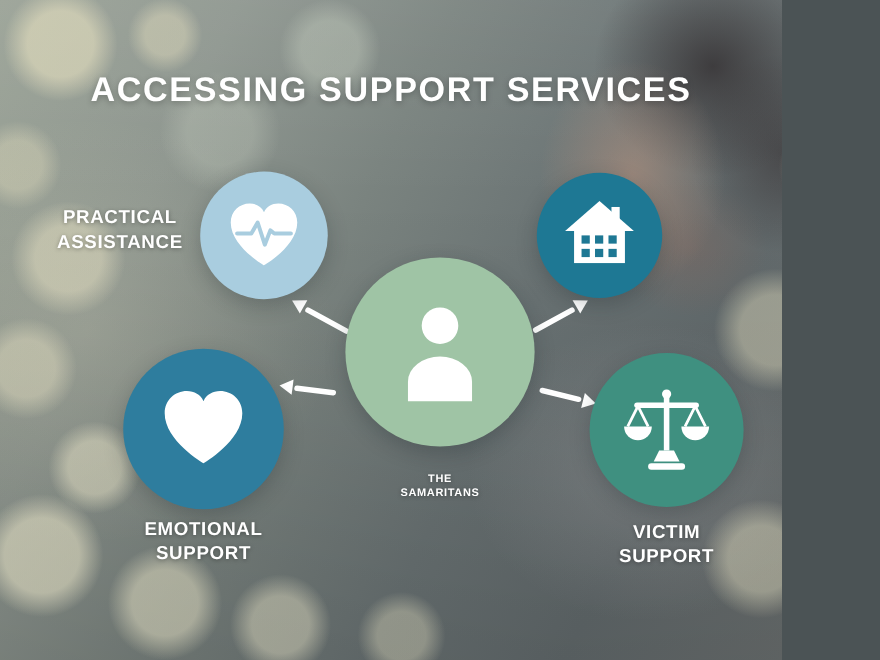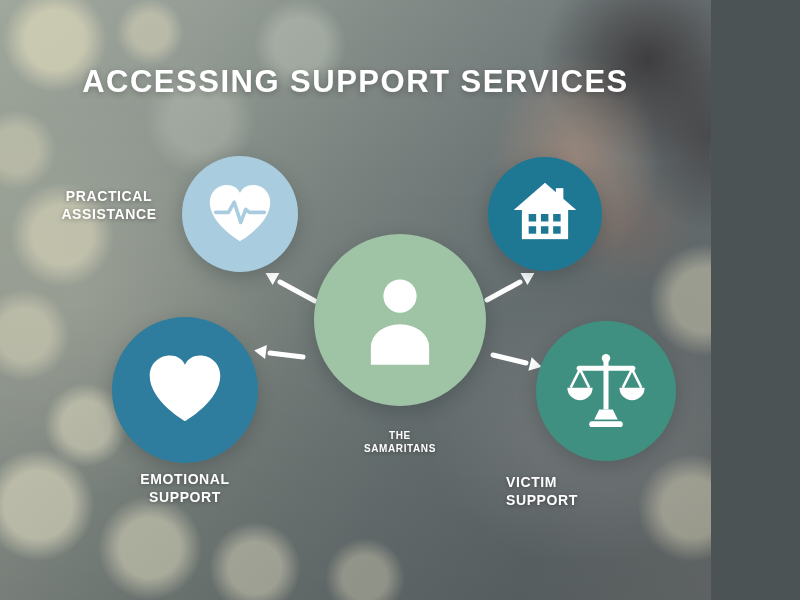--- a/index.html
+++ b/index.html
@@ -55,27 +55,27 @@
   }
   .c-center{left:314px;top:234px;width:172px;height:172px;}
   .c-pa{left:182px;top:156px;width:116px;height:116px;}
   .c-la{left:488px;top:157px;width:114px;height:114px;}
   .c-es{left:112px;top:317px;width:146px;height:146px;}
   .c-vs{left:536px;top:321px;width:140px;height:140px;}
   
   .label{
     position:absolute;color:#ffffff;font-weight:bold;
     white-space:pre-line;line-height:1.32;letter-spacing:0.6px;
-    text-shadow:0 1px 4px rgba(0,0,0,0.35);font-size:14px;
+    text-shadow:0 1px 4px rgba(0,0,0,0.35);font-size:17px;
   }
   .l-center{left:300px;top:429px;width:200px;text-align:center;font-size:10px;}
   .l-pa{left:30px;top:187px;width:158px;text-align:center;}
   .l-la{left:625px;top:189px;width:130px;text-align:left;}
   .l-es{left:85px;top:470px;width:200px;text-align:center;}
-  .l-vs{left:506px;top:473px;width:200px;text-align:left;}
+  .l-vs{left:506px;top:473px;width:200px;text-align:center;}
   
   .arrows{position:absolute;inset:0;pointer-events:none;}
 </style>
 </head>
 <body>
 
 <div class="stage">
 
   <div class="bg-base"></div>
   <div class="bg-lights"></div>

